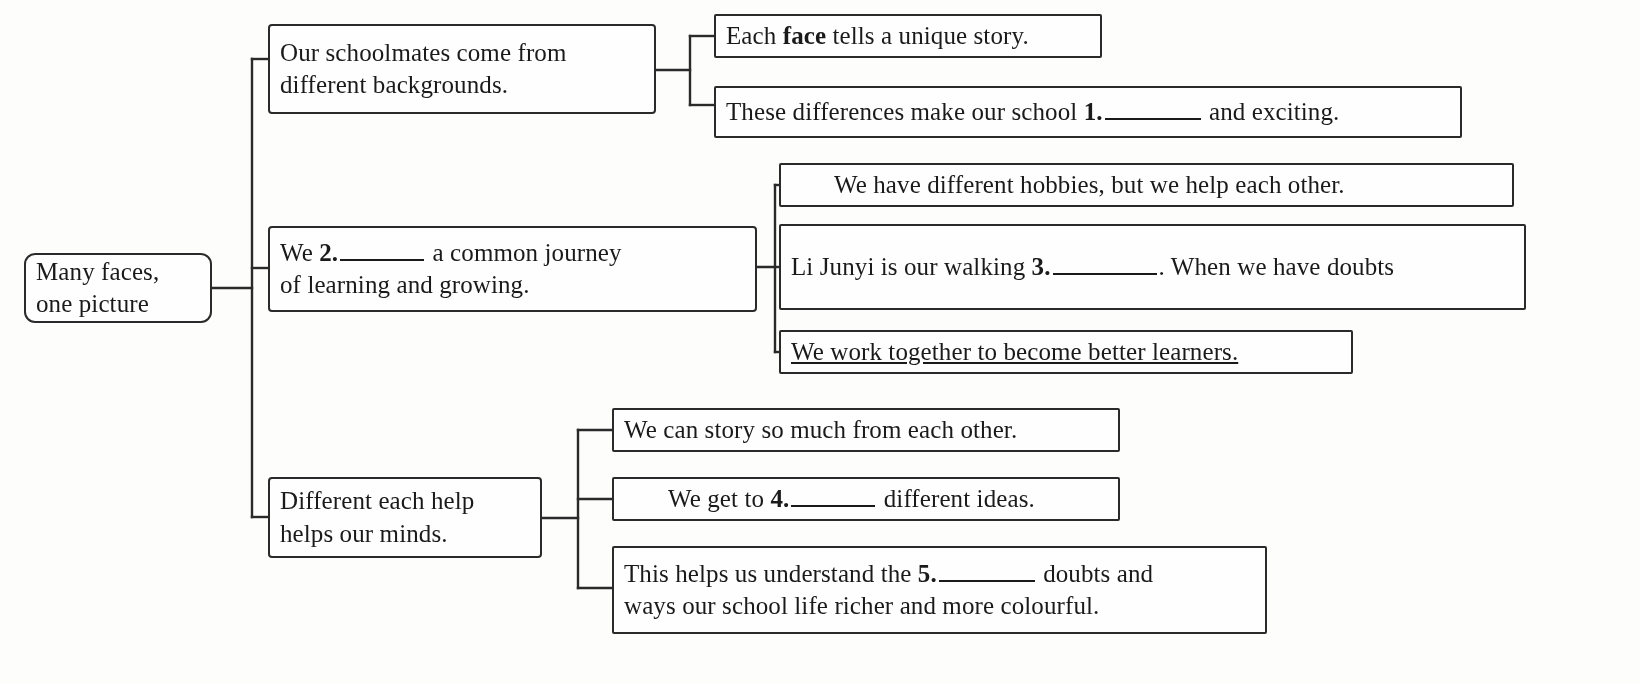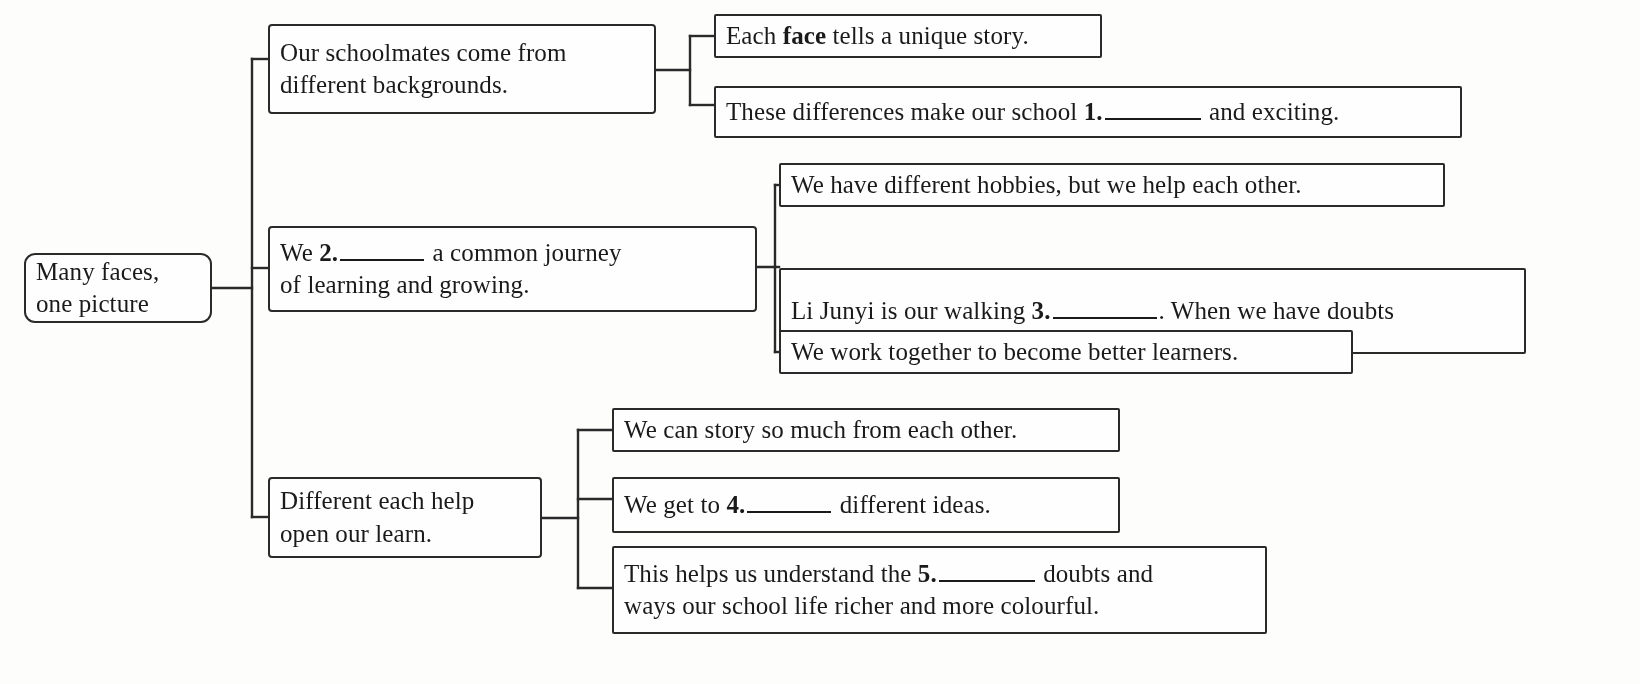--- a/index.html
+++ b/index.html
@@ -122,44 +122,44 @@
   </div>
 
   <div class="node sharp lvl2" style="left:714px; top:86px; width:748px; height:52px;">
     <span class="txt"><span>These differences make our school </span><b>1.</b><span class="blank b-md"></span><span> and exciting.</span></span>
   </div>
 
   <div class="node soft lvl1" style="left:268px; top:226px; width:489px; height:86px;">
     <span class="txt"><span>We </span><b>2.</b><span class="blank b-sm"></span><span> a common journey</span><br><span>of learning and growing.</span></span>
   </div>
 
-  <div class="node sharp lvl2" style="left:779px; top:163px; width:666px; height:44px;">
+  <div class="node sharp lvl2" style="left:779px; top:163px; width:735px; height:44px;padding-left:43px;">
     <span class="txt">We have different hobbies, but we help each other.</span>
   </div>
 
-  <div class="node sharp lvl2" style="left:779px; top:224px; width:747px; height:86px;margin-top:44px;">
+  <div class="node sharp lvl2" style="left:779px; top:224px; width:747px; height:86px;">
     <span class="txt"><span>Li Junyi is our walking </span><b>3.</b><span class="blank b-lg"></span><span>. When we have doubts</span><br></span>
   </div>
 
-  <div class="node sharp lvl2" style="left:779px; top:330px; width:574px; height:44px;">
+  <div class="node sharp lvl2" style="left:779px; top:330px; width:574px; height:44px;text-decoration:underline;">
     <span class="txt">We work together to become better learners.</span>
   </div>
 
   <div class="node soft lvl1" style="left:268px; top:477px; width:274px; height:81px;">
     <span class="txt">
       <span>Different each help</span><br>
-      <span>open our learn.</span>
+      <span>helps our minds.</span>
     </span>
   </div>
 
   <div class="node sharp lvl2" style="left:612px; top:408px; width:508px; height:44px;">
     <span class="txt">We can story so much from each other.</span>
   </div>
 
-  <div class="node sharp lvl2" style="left:612px; top:477px; width:508px; height:56px;">
+  <div class="node sharp lvl2" style="left:612px; top:477px; width:508px; height:44px;padding-left:44px;">
     <span class="txt"><span>We get to </span><b>4.</b><span class="blank b-sm"></span><span> different ideas.</span></span>
   </div>
 
   <div class="node sharp lvl2" style="left:612px; top:546px; width:655px; height:88px;">
     <span class="txt"><span>This helps us understand the </span><b>5.</b><span class="blank b-md"></span><span> doubts and</span><br><span>ways our school life richer and more colourful.</span></span>
   </div>
 
 </div>
 
 </body></html>

